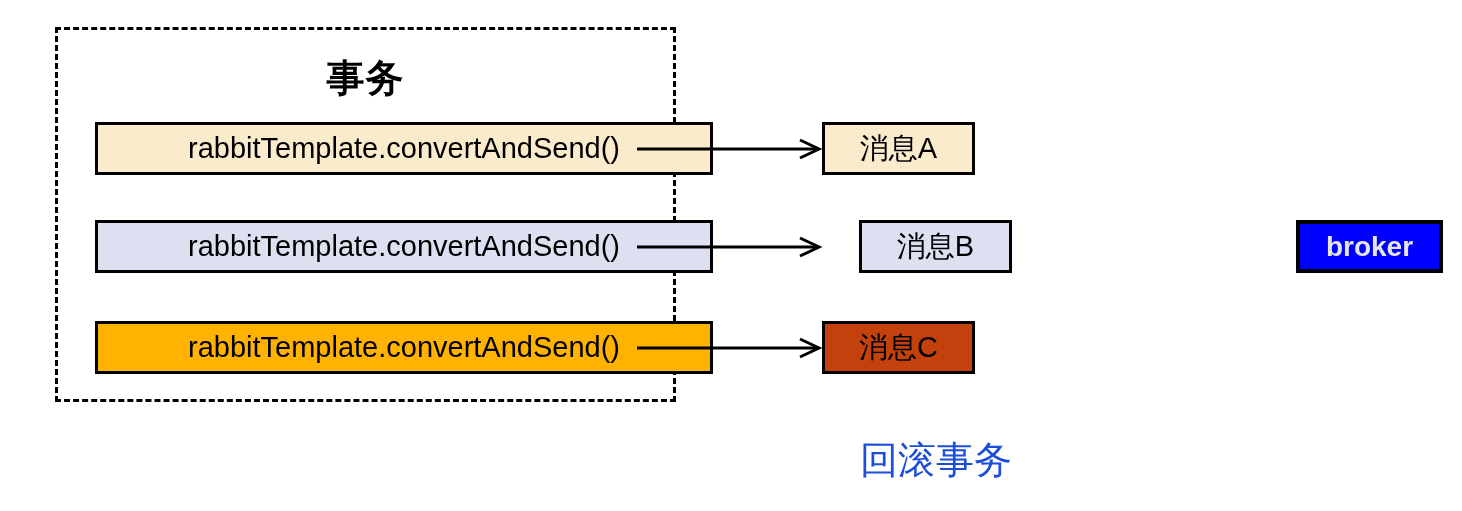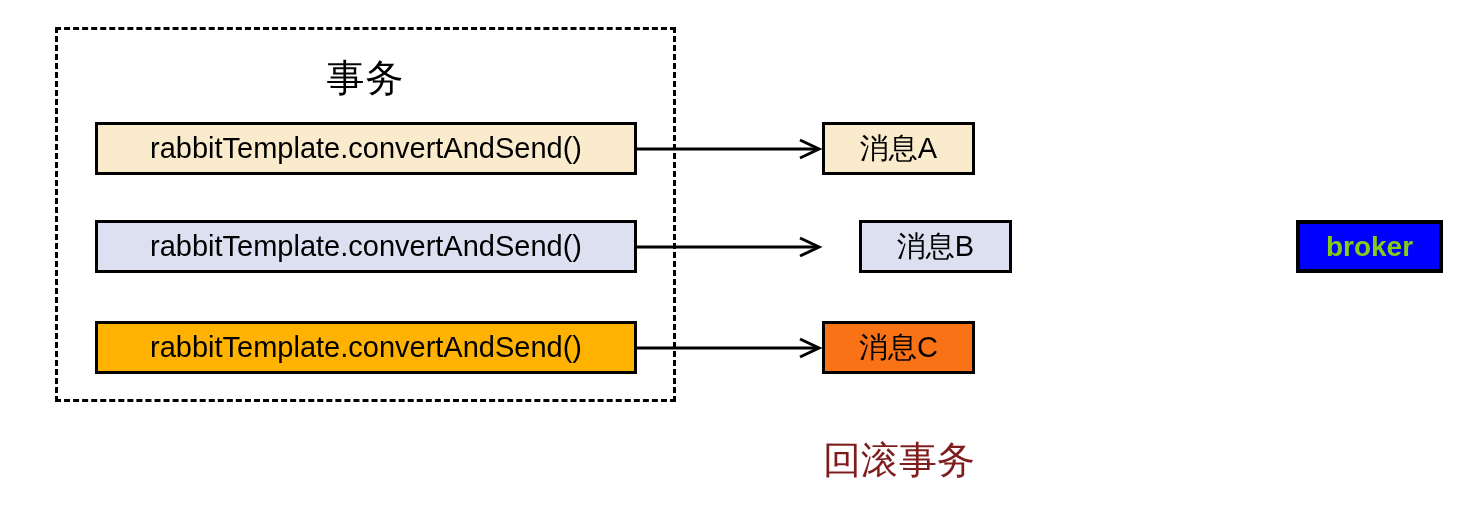--- a/index.html
+++ b/index.html
@@ -22,20 +22,21 @@
     width: 1462px;
     height: 511px;
   }
 
   
   .group {
     position: absolute;
     border: 3px dashed #000000;
     box-sizing: border-box;
     background: transparent;
+    font-weight: bold;
   }
   #group-transaction {
     left: 55px;
     top: 27px;
     width: 621px;
     height: 375px;
   }
   #group-cache {
     left: 714px;
     top: 27px;
@@ -63,21 +64,21 @@
     border: 3px solid #000000;
     display: flex;
     align-items: center;
     justify-content: center;
     color: #000000;
     white-space: nowrap;
   }
 
   .send-box {
     left: 95px;
-    width: 542px;
+    width: 618px;
     height: 53px;
     font-size: 29px;
   }
   .msg-box {
     left: 822px;
     width: 153px;
     height: 53px;
     font-size: 29px;
   }
 
@@ -105,27 +106,27 @@
     justify-content: center;
     font-size: 28px;
     font-weight: bold;
     color: #ffff00;
     white-space: nowrap;
   }
 
   
   #caption {
     position: absolute;
-    left: 714px;
+    left: 751px;
     top: 437px;
     width: 370px;
     text-align: center;
     font-size: 38px;
     line-height: 46px;
-    color: #7f1d1d;
+    color: #1d4ed8;
     white-space: nowrap;
   }
 
   
   #arrow-layer {
     position: absolute;
     left: 0;
     top: 0;
     width: 1462px;
     height: 511px;
@@ -152,21 +153,21 @@
   <div class="box send-box row-2 fill-lavender" style="background: rgb(220, 224, 240);">
     <span>rabbitTemplate.convertAndSend()</span>
   </div>
   <div class="box msg-box row-2 fill-lavender" style="background: rgb(220, 224, 240); margin-left: 37px;">
     <span>消息B</span>
   </div>
 
   <div class="box send-box row-3 fill-orange" style="background: rgb(255, 179, 0);">
     <span>rabbitTemplate.convertAndSend()</span>
   </div>
-  <div class="box msg-box row-3 fill-orange" style="background: #f97316;">
+  <div class="box msg-box row-3 fill-orange" style="background: #c2410c;">
     <span>消息C</span>
   </div>
 
   <svg id="arrow-layer" viewBox="0 0 1462 511">
 
     <g>
       <line x1="637" y1="149" x2="818" y2="149" stroke="#000000" stroke-width="3"></line>
       <polyline points="800,140 819,149 800,158" fill="none" stroke="#000000" stroke-width="3" stroke-linecap="butt" stroke-linejoin="miter"></polyline>
     </g>
 
@@ -174,19 +175,19 @@
       <line x1="637" y1="247" x2="818" y2="247" stroke="#000000" stroke-width="3"></line>
       <polyline points="800,238 819,247 800,256" fill="none" stroke="#000000" stroke-width="3" stroke-linecap="butt" stroke-linejoin="miter"></polyline>
     </g>
 
     <g>
       <line x1="637" y1="348" x2="818" y2="348" stroke="#000000" stroke-width="3"></line>
       <polyline points="800,339 819,348 800,357" fill="none" stroke="#000000" stroke-width="3" stroke-linecap="butt" stroke-linejoin="miter"></polyline>
     </g>
   </svg>
 
-  <div id="broker-box" style="background: rgb(0, 0, 255); color: #84cc16;">
+  <div id="broker-box" style="background: rgb(0, 0, 255); color: #e5e5e5;">
     <span>broker</span>
   </div>
 
   <div id="caption">回滚事务</div>
 
 </div>
 
 </body></html>

